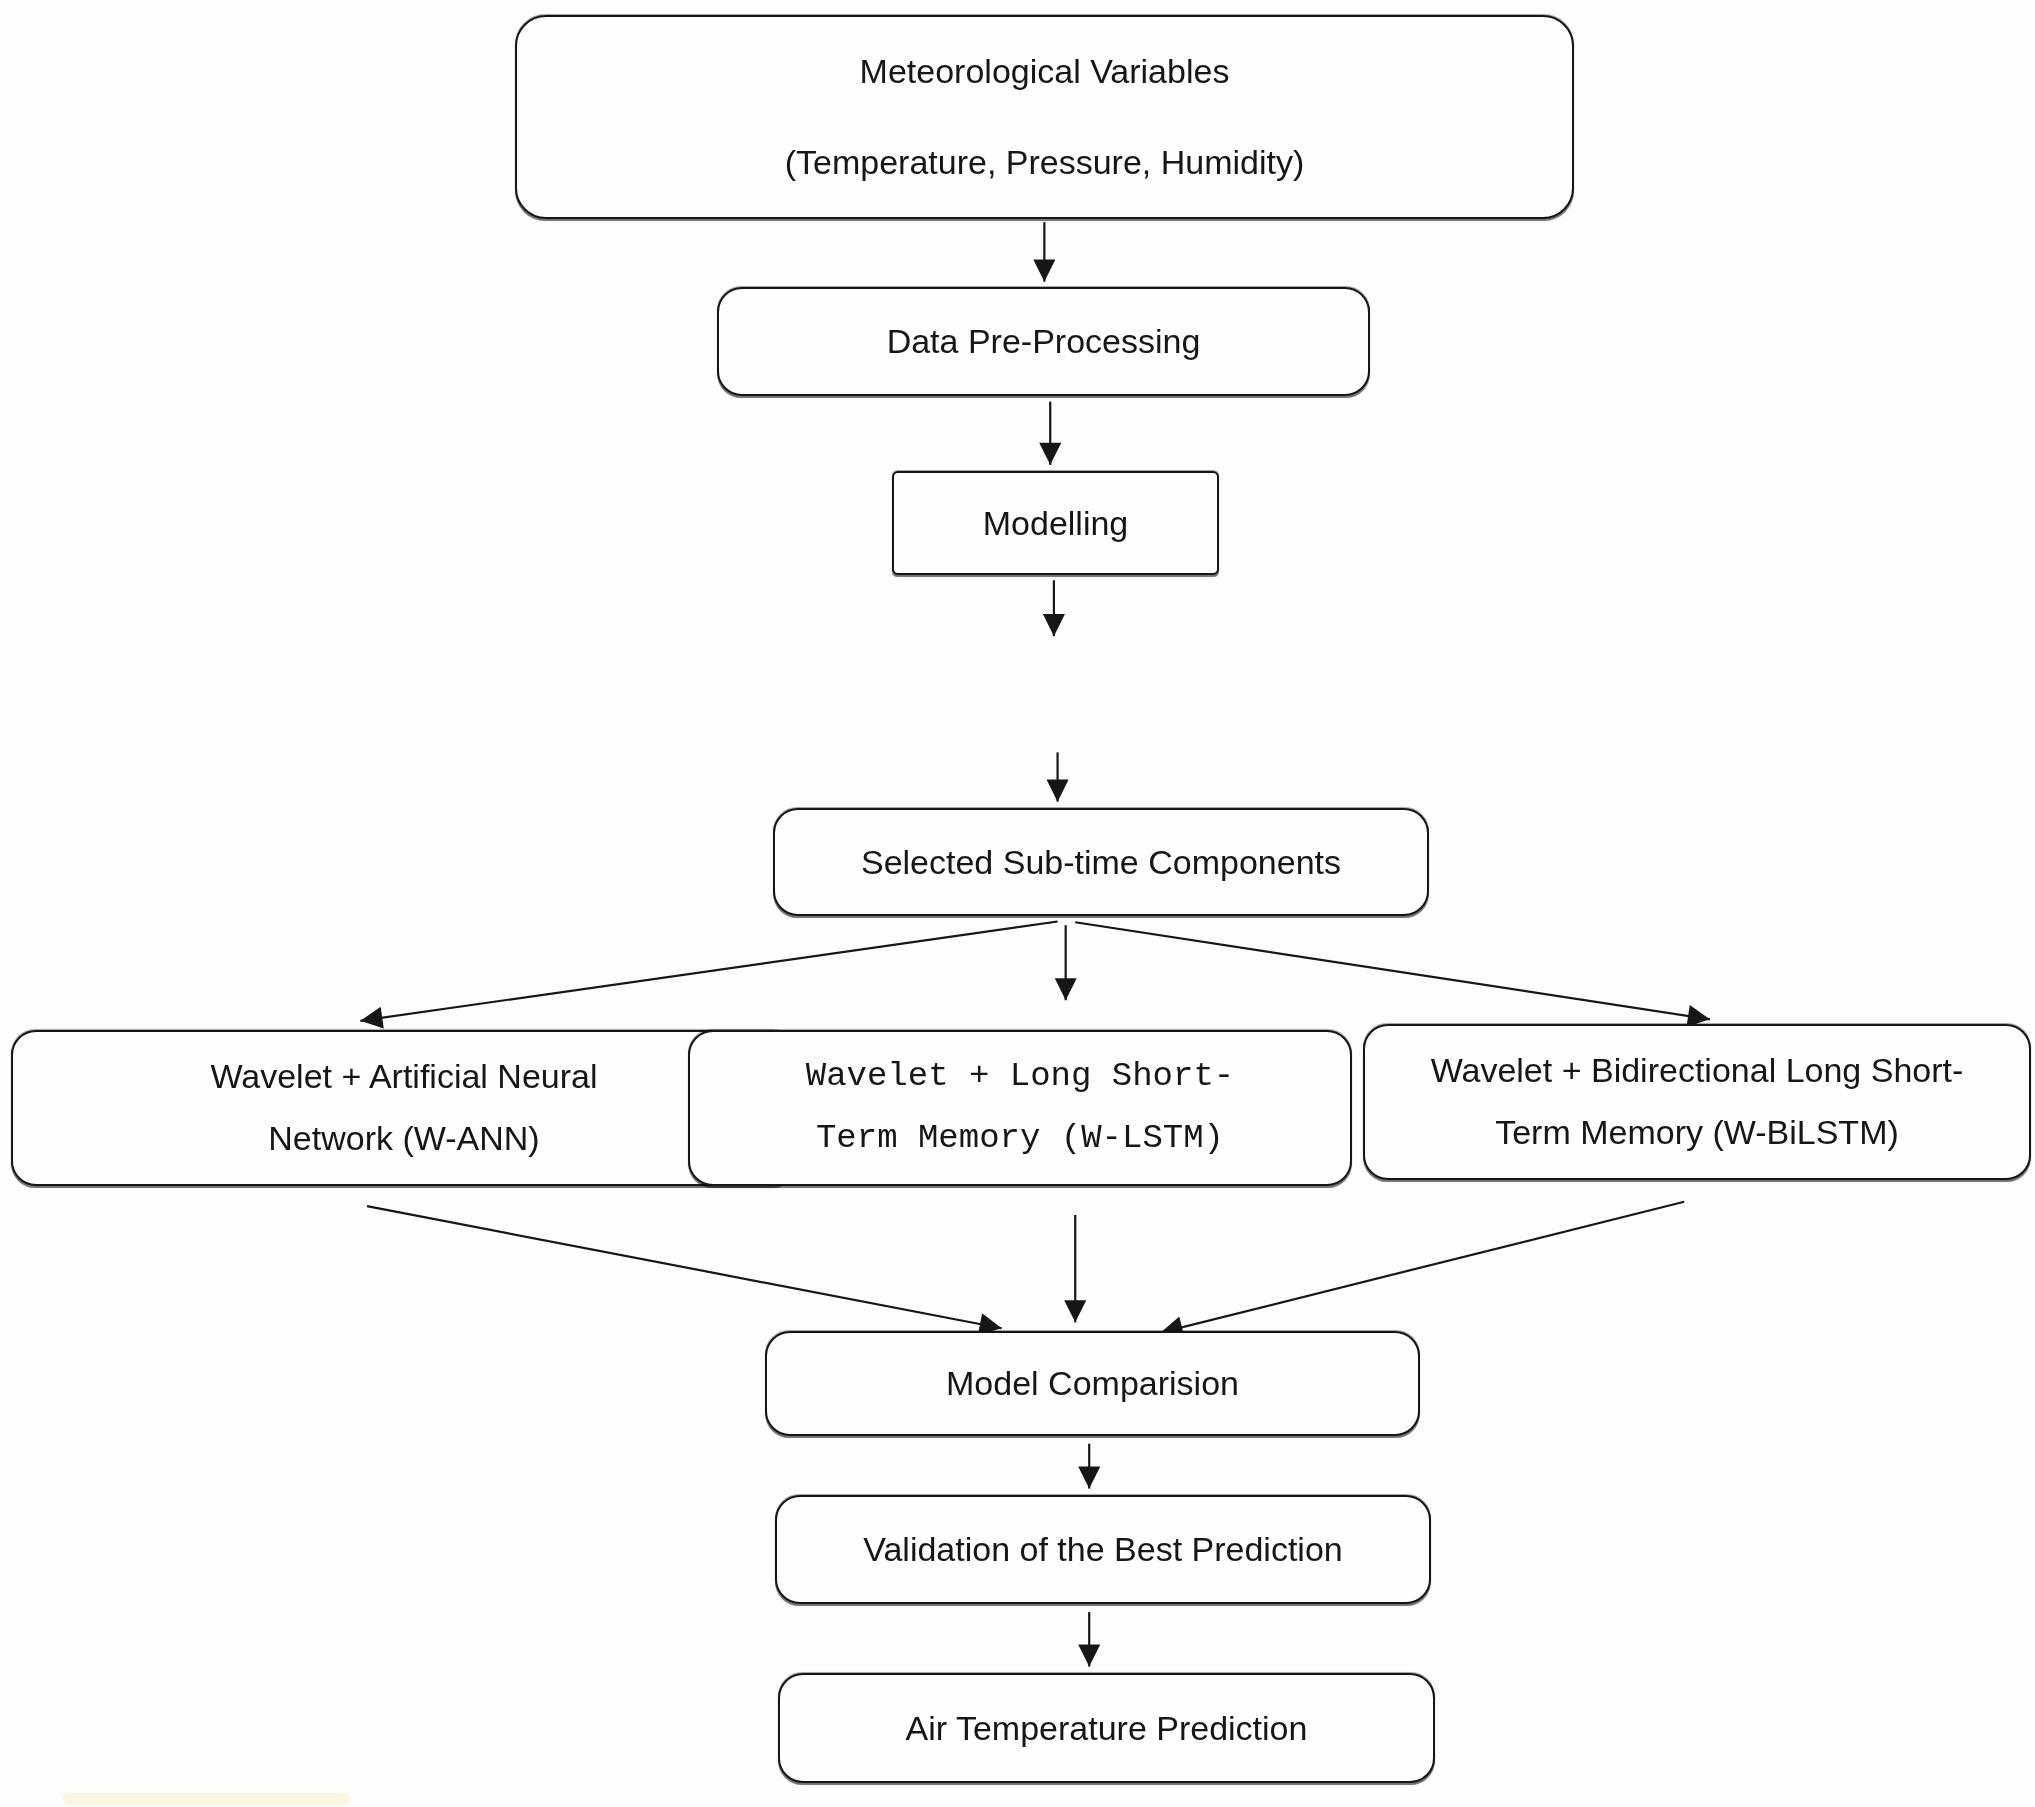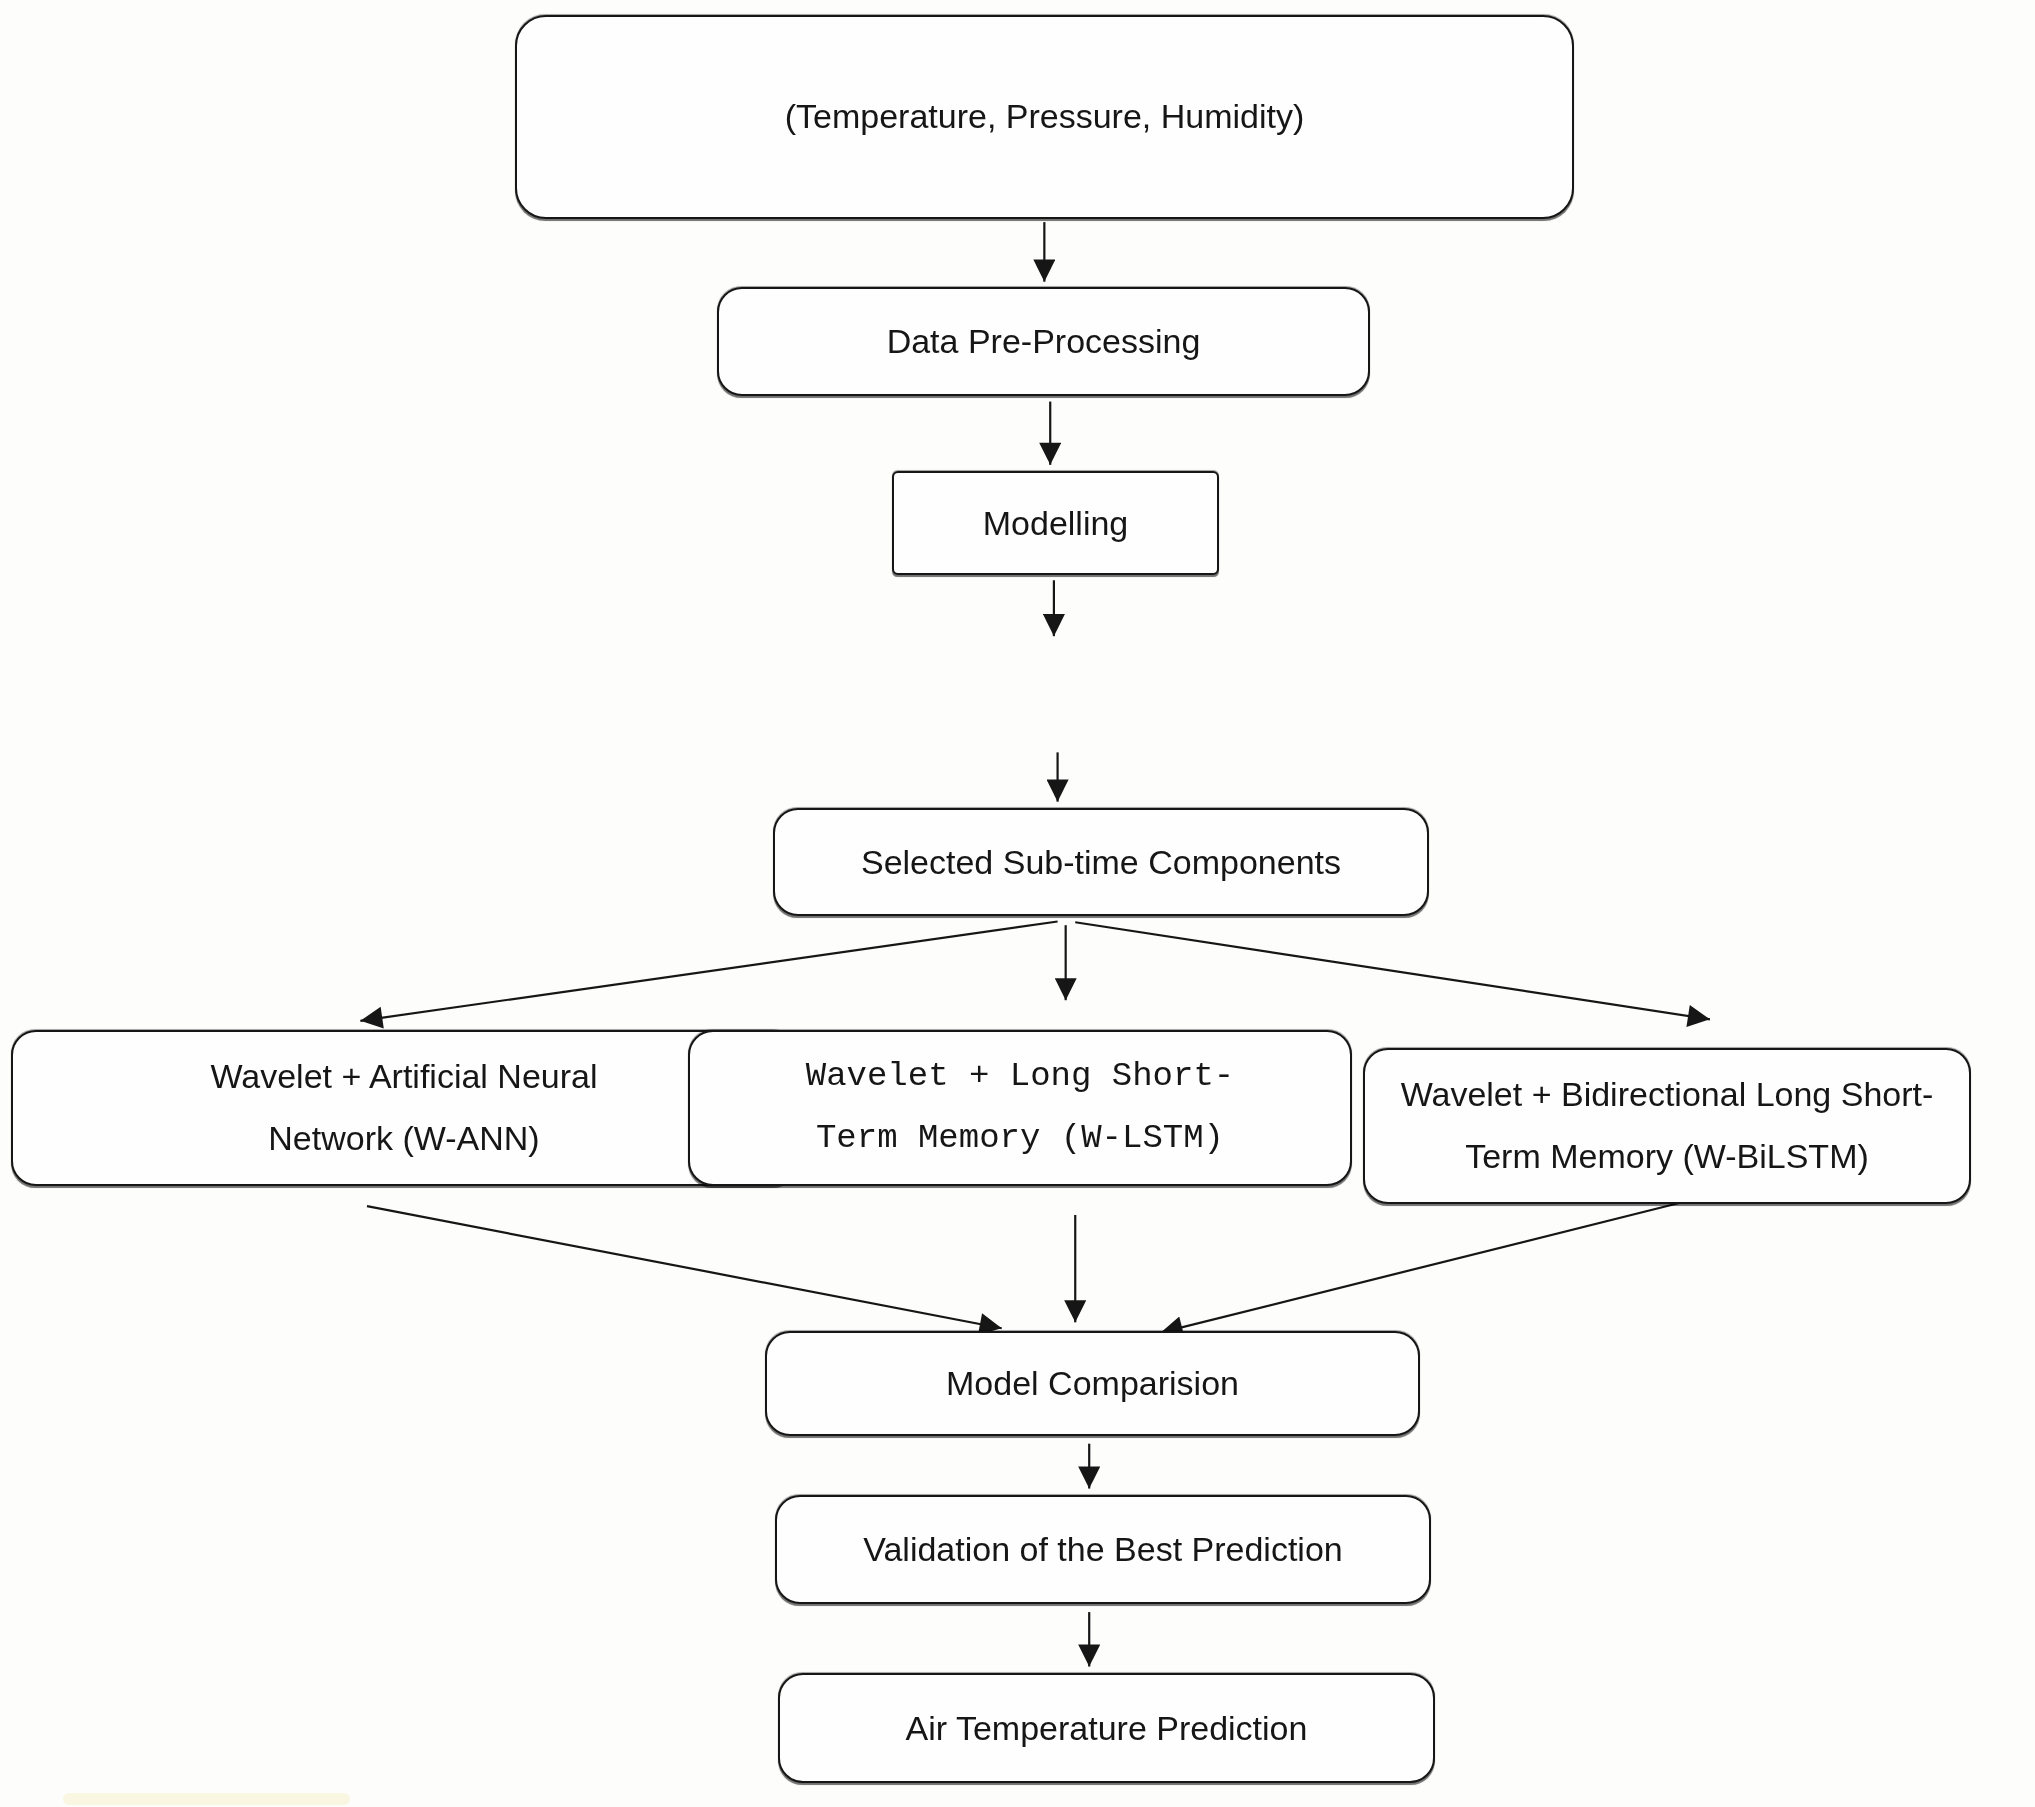--- a/index.html
+++ b/index.html
@@ -44,21 +44,21 @@
   [data-name="node-w-bilstm"] .label{max-width:559px;}
   [data-name="node-meteorological-variables"]{gap:49px;}
   
   [data-name="node-meteorological-variables"]{left:515px;top:14.7px;width:1059px;height:204px;border-radius:31px;}
   [data-name="node-data-pre-processing"]{left:717px;top:287px;width:653px;height:109px;}
   [data-name="node-modelling"]{left:892px;top:471px;width:327px;height:104px;border-radius:6px;}
   [data-name="node-discrete-wavelet-transform"]{left:736px;top:642px;width:656px;height:107px;}
   [data-name="node-selected-sub-time-components"]{left:741px;top:808px;width:656px;height:108px;margin-left:32px;}
   [data-name="node-w-ann"]{left:11px;top:1030px;width:786px;height:156px;}
   [data-name="node-w-lstm"]{left:688px;top:1030px;width:664px;height:156px;}
-  [data-name="node-w-bilstm"]{left:1363px;top:1048px;width:608px;height:156px;}
+  [data-name="node-w-bilstm"]{left:1363px;top:1024px;width:668px;height:156px;}
   [data-name="node-model-comparison"]{left:765px;top:1331px;width:655px;height:105px;}
   [data-name="node-validation-best-prediction"]{left:775px;top:1495px;width:656px;height:109px;}
   [data-name="node-air-temperature-prediction"]{left:778px;top:1673px;width:657px;height:110px;}
   .scan-artifact{
     position:absolute;left:63px;top:1793px;width:287px;height:11.8px;
     background:rgba(243,238,196,0.45);
     border-radius:5.9px;
   }
 </style>
 </head>
@@ -80,20 +80,21 @@
     <line data-name="arrow-subtime-to-wlstm" x1="1449" y1="1258" x2="1449" y2="1360" marker-end="url(#ah)"></line>
     <line data-name="arrow-subtime-to-wbilstm" x1="1462" y1="1254" x2="2325" y2="1386" marker-end="url(#ah)"></line>
     <line data-name="arrow-wann-to-comparison" x1="499" y1="1640" x2="1362" y2="1806" marker-end="url(#ah)"></line>
     <line data-name="arrow-wlstm-to-comparison" x1="1462" y1="1652" x2="1462" y2="1798" marker-end="url(#ah)"></line>
     <line data-name="arrow-wbilstm-to-comparison" x1="2290" y1="1634" x2="1578" y2="1812" marker-end="url(#ah)"></line>
     <line data-name="arrow-comparison-to-validation" x1="1481" y1="1963" x2="1481" y2="2024" marker-end="url(#ah)"></line>
     <line data-name="arrow-validation-to-prediction" x1="1481" y1="2192" x2="1481" y2="2266" marker-end="url(#ah)"></line>
   </svg>
 
   <div class="node" data-name="node-meteorological-variables">
+    <span class="label" data-name="node-label">Meteorological Variables</span>
     <span class="label" data-name="node-sublabel">(Temperature, Pressure, Humidity)</span>
   </div>
 
   <div class="node" data-name="node-data-pre-processing">
     <span class="label" data-name="node-label">Data Pre-Processing</span>
   </div>
 
   <div class="node" data-name="node-modelling">
     <span class="label" data-name="node-label">Modelling</span>
   </div>

